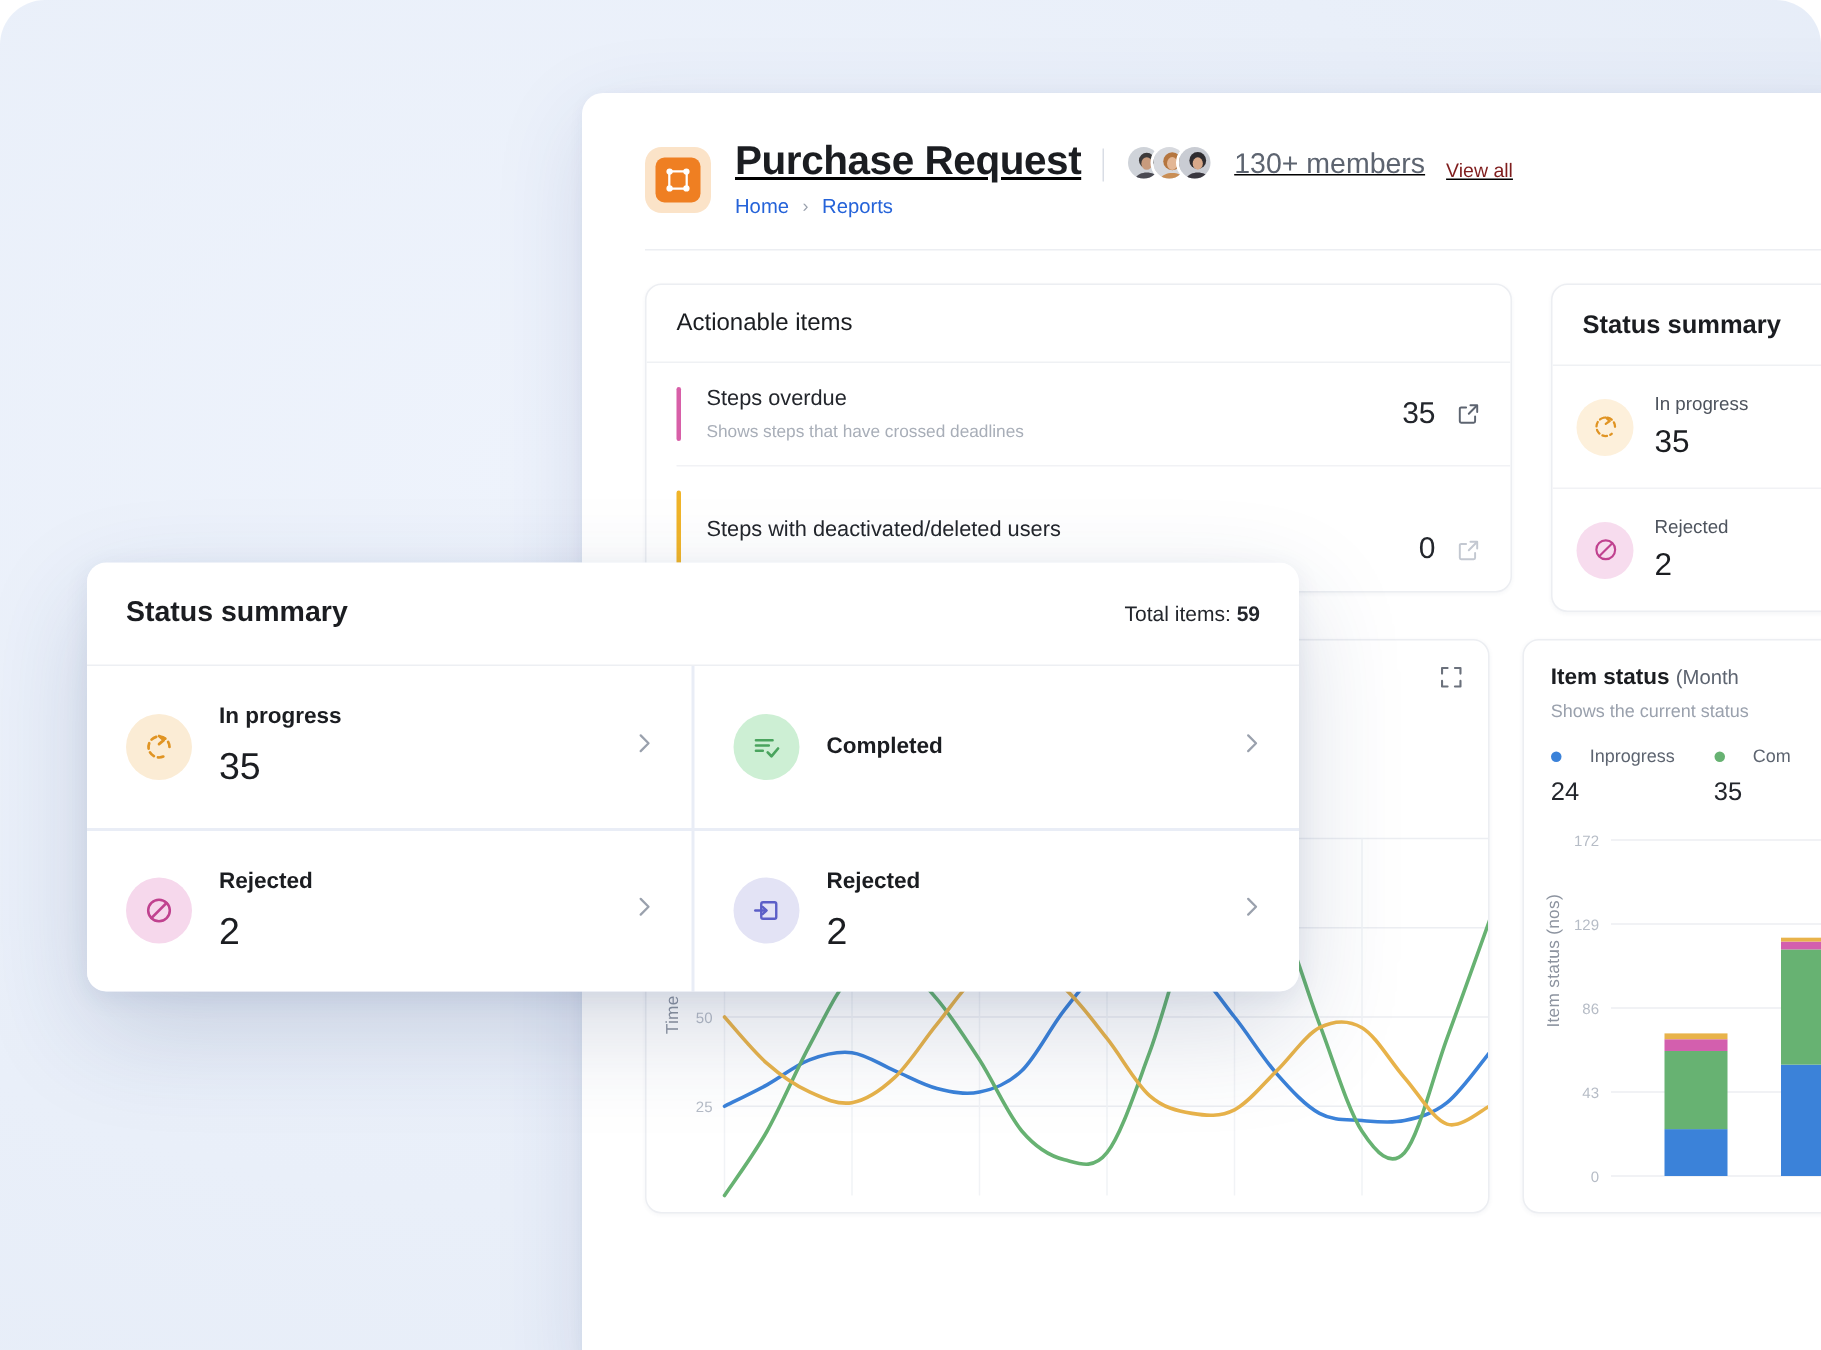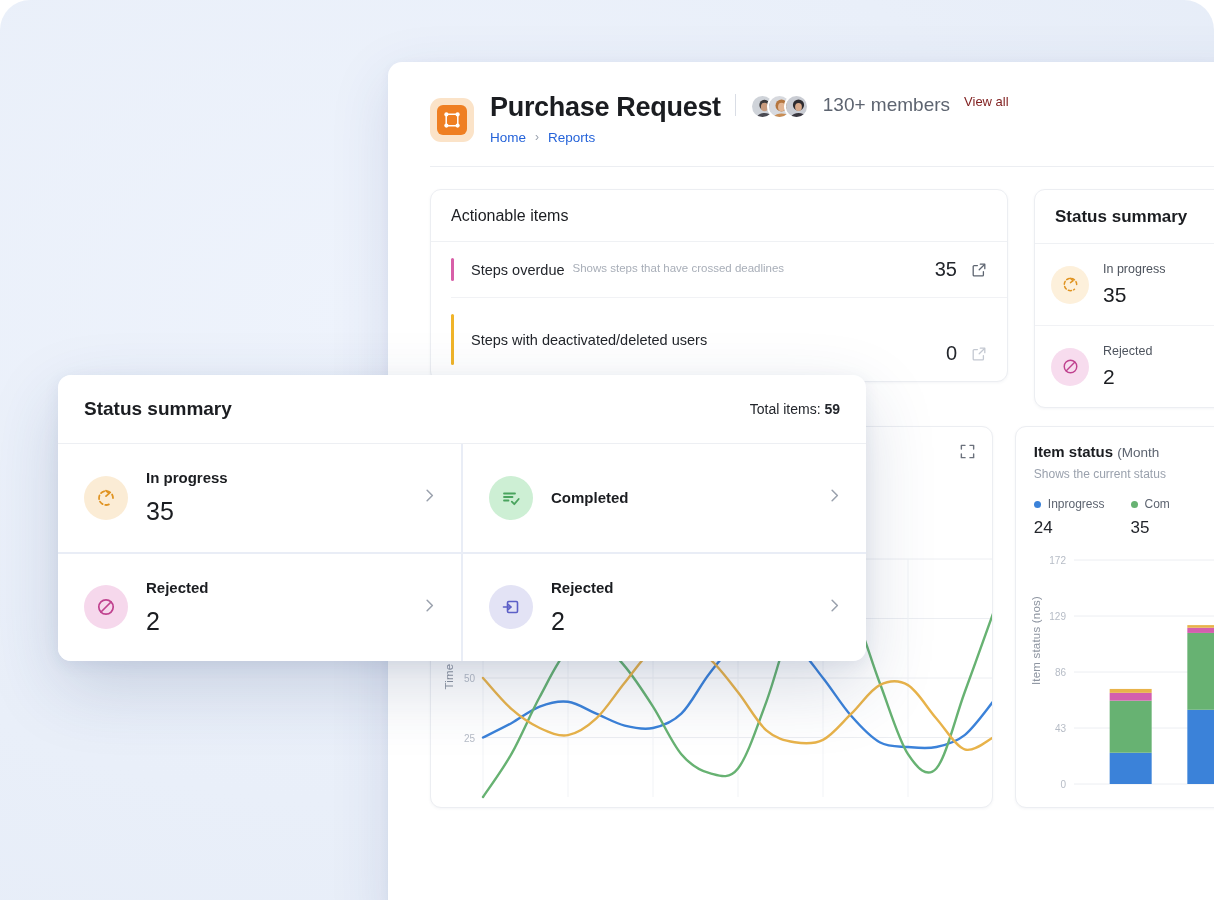--- a/index.html
+++ b/index.html
@@ -51,21 +51,21 @@
   #app-icon .inner {
     width: 30px; height: 30px; border-radius: 6px;
     background: #ef7f22;
     display: flex; align-items: center; justify-content: center;
   }
   .title-block { display: flex; flex-direction: column; gap: 6px; }
   #page-title {
     font-size: 27px; font-weight: 700; color: #1b1d21; letter-spacing: -.3px;
     line-height: 1;
   }
-  .title-line { display: flex; align-items: flex-start; gap: 14px; }
+  .title-line { display: flex; align-items: flex-end; gap: 14px; text-decoration: underline; }
   .vdiv { width: 1px; height: 22px; background: #d9dde5; }
   .avatars { display: flex; align-items: center; }
   .avatar {
     width: 25px; height: 25px; border-radius: 50%;
     border: 2px solid #fff; margin-left: -8px;
     overflow: hidden; position: relative;
   }
   .avatar:first-child { margin-left: 0; }
   .members-txt { font-size: 19px; color: #5d6470; }
   #view-all { font-size: 13px; color: #7f1d1d; cursor: pointer; }
@@ -100,21 +100,21 @@
   
   #actionable-card { width: 578px; }
   .act-row {
     display: flex; align-items: center;
     padding: 16px 20px 16px 0;
     border-bottom: 1px solid #f1f2f5;
     position: relative;
   }
   .act-row:last-child { border-bottom: none; }
   .act-bar { width: 3px; border-radius: 2px; align-self: stretch; margin-right: 17px; }
-  .act-text { flex: 1; display: flex; flex-direction: row; gap: 8px; }
+  .act-text { flex: 1; display: flex; flex-direction: column; gap: 8px; }
   .act-title { font-size: 14.5px; color: #23262c; }
   .act-sub { font-size: 11.5px; color: #a8aeb8; }
   .act-right { display: flex; align-items: center; gap: 14px; }
   .act-count { font-size: 20px; color: #23262c; font-weight: 400; }
   .ext-icon { width: 16px; height: 16px; color: #5d6470; }
   .ext-icon.muted { color: #c3c8d1; }
 
   
   #status-card-right { width: 260px; }
   .st-row {
@@ -136,21 +136,21 @@
   #charts-row { display: flex; padding: 18px 0 0 42px; gap: 22px; }
   #chart-left-card { width: 578px; }
   #chart-right-card { width: 260px; }
   .ch-head { padding: 16px 18px 10px 18px; position: relative; }
   .ch-title { font-size: 15px; font-weight: 700; color: #1b1d21; }
   .ch-title .sub { font-weight: 400; color: #5d6470; font-size: 13.5px; }
   .ch-desc { font-size: 12px; color: #9aa1ad; margin-top: 7px; }
   .ch-expand { position: absolute; right: 16px; top: 16px; color: #6b717c; }
   .ch-legend { display: flex; gap: 26px; margin-top: 16px; }
   .lg-item { display: flex; flex-direction: column; gap: 7px; }
-  .lg-top { display: flex; align-items: center; gap: 7px; justify-content: flex-end; }
+  .lg-top { display: flex; align-items: center; gap: 19px; justify-content: flex-end; }
   .lg-dot { width: 7px; height: 7px; border-radius: 50%; }
   .lg-name { font-size: 12px; color: #5d6470; }
   .lg-val { font-size: 17px; color: #23262c; }
 
   .ch-kv { margin-top: 14px; }
   .ch-kv .k { font-size: 12px; color: #9aa1ad; }
   .ch-kv .v { font-size: 17px; color: #23262c; margin-top: 6px; }
 
   .plot-wrap { position: relative; padding: 6px 10px 0 10px; }
   .axis-title {

